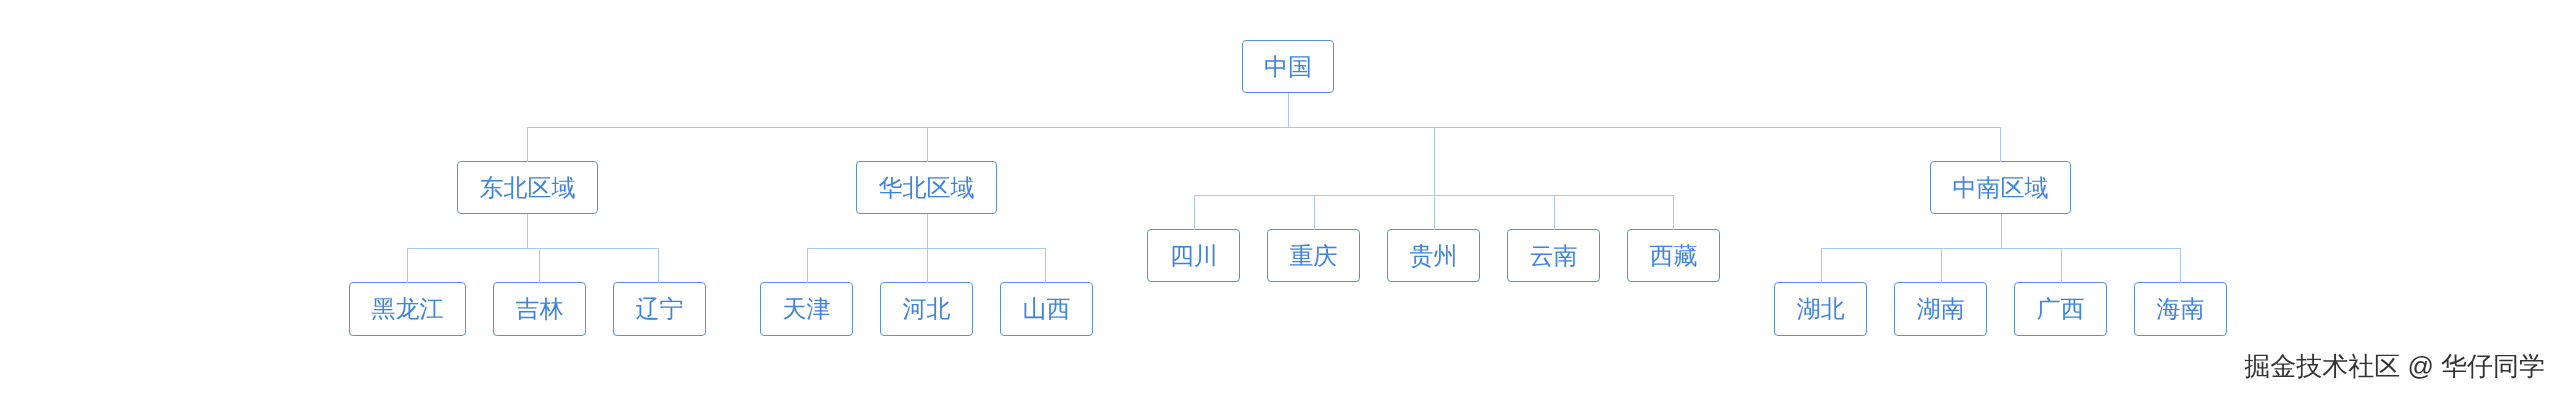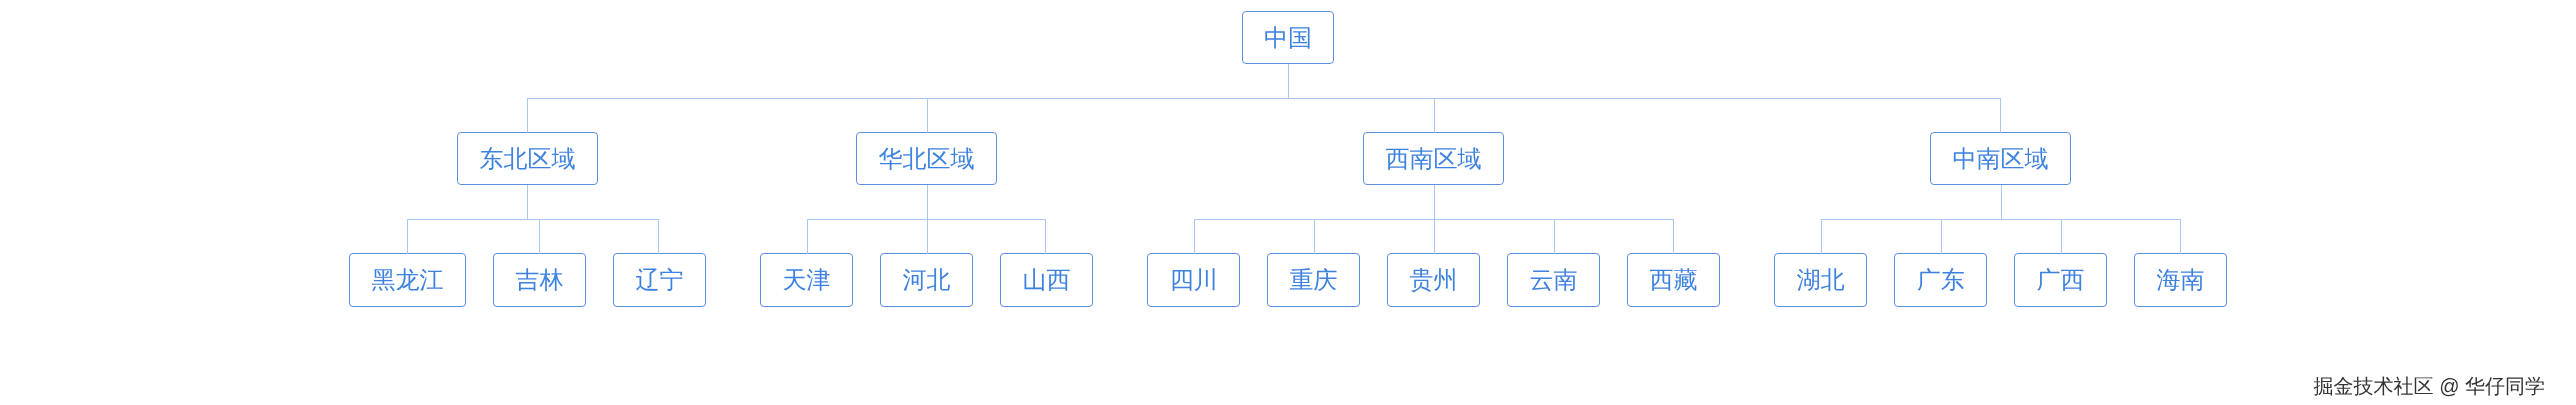--- a/index.html
+++ b/index.html
@@ -19,21 +19,21 @@
     width: 2576px;
     height: 406px;
     position: relative;
     overflow: hidden;
   }
 
   
   .tree {
     display: flex;
     justify-content: center;
-    padding-top: 11px;
+    padding-top: 40px;
   }
   .tree ul {
     display: flex;
     justify-content: center;
     align-items: flex-start;
     list-style: none;
     margin: 0;
     padding: 0;
   }
   .tree li {
@@ -92,22 +92,22 @@
     font-size: 24px;
     line-height: 24px;
     white-space: nowrap;
     text-align: center;
   }
 
   
   .watermark {
     position: absolute;
     right: 31px;
-    bottom: 6px;
-    font-size: 20px;
+    bottom: 22px;
+    font-size: 26px;
     color: var(--watermark);
   }
 </style>
 </head>
 <body>
 
 <div class="tree">
   <ul>
     <li>
       <div class="node">中国</div>
@@ -137,21 +137,20 @@
             <li>
                 <div class="node">河北</div>
               </li>
             <li>
                 <div class="node">山西</div>
               </li>
           </ul>
         </li>
 
         <li>
-          <div class="node">西南区域</div>
           <ul>
             <li>
                 <div class="node">四川</div>
               </li>
             <li>
                 <div class="node">重庆</div>
               </li>
             <li>
                 <div class="node">贵州</div>
               </li>
@@ -164,21 +163,21 @@
           </ul>
         </li>
 
         <li>
           <div class="node">中南区域</div>
           <ul>
             <li>
                 <div class="node">湖北</div>
               </li>
             <li>
-                <div class="node">广东</div>
+                <div class="node">湖南</div>
               </li>
             <li>
                 <div class="node">广西</div>
               </li>
             <li>
                 <div class="node">海南</div>
               </li>
           </ul>
         </li>
 

